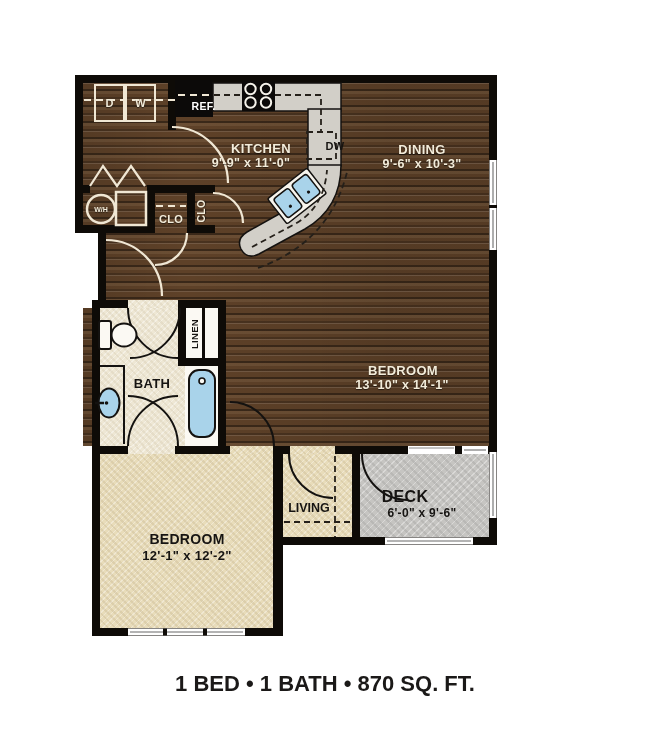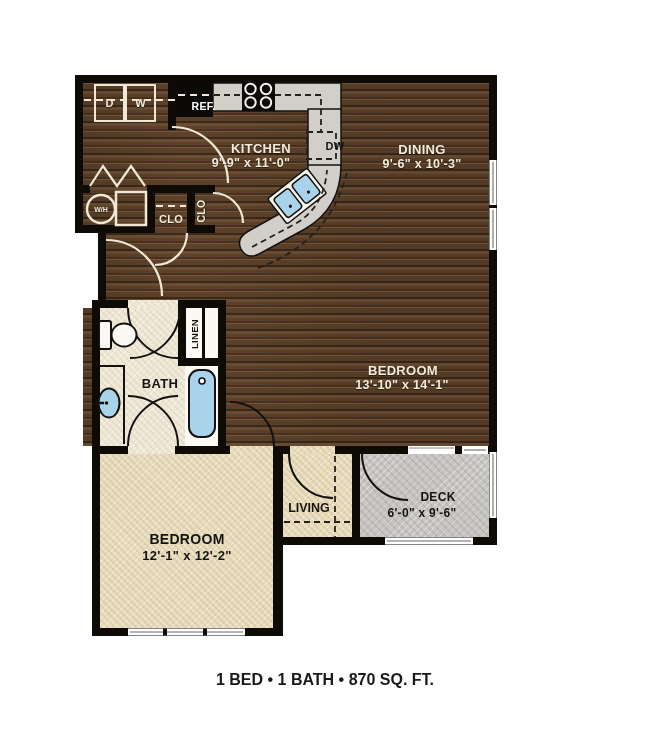--- a/index.html
+++ b/index.html
@@ -31,21 +31,21 @@
   .whitefloor{position:absolute;background:#fbf9f3;}
   .whitecover{position:absolute;background:#ffffff;}
   .blackbox{position:absolute;background:#0c0a09;}
   .lbl{position:absolute;font-weight:bold;white-space:nowrap;
        transform:translate(-50%,-50%);letter-spacing:0.3px;}
   .lbl.light{color:#f3ecda;text-shadow:0 1px 1px rgba(0,0,0,0.55);}
   .lbl.dark{color:#161412;}
   .lbl.vert{transform:translate(-50%,-50%) rotate(-90deg);}
   #caption{position:absolute;left:0;top:668px;width:650px;text-align:center;color:#1b1918;}
   #caption .t1{font-size:30px;font-weight:bold;letter-spacing:0px;}
-  #caption .t2{font-size:16px;font-weight:bold;margin-top:3px;letter-spacing:0px;}
+  #caption .t2{font-size:22px;font-weight:bold;margin-top:3px;letter-spacing:0px;}
   svg{position:absolute;left:0;top:0;}
 </style>
 </head>
 <body>
 
 <div id="stage">
 
   <div class="wood" style="left:83px;top:83px;width:406px;height:363px;"></div>
   <div class="whitecover" style="left:75px;top:233px;width:23px;height:75px;"></div>
   <div class="bathfloor" style="left:100px;top:308px;width:118px;height:138px;"></div>
@@ -187,23 +187,23 @@
   </svg>
 
   <div class="lbl light" style="left:261px;top:148px;font-size:13px;">KITCHEN</div>
   <div class="lbl light" style="left:251px;top:163px;font-size:12.5px;">9'-9" x 11'-0"</div>
   <div class="lbl light" style="left:422px;top:149px;font-size:13px;">DINING</div>
   <div class="lbl light" style="left:422px;top:164px;font-size:12.5px;">9'-6" x 10'-3"</div>
   <div class="lbl light" style="left:403px;top:370px;font-size:13px;">BEDROOM</div>
   <div class="lbl light" style="left:402px;top:385px;font-size:12.5px;">13'-10" x 14'-1"</div>
   <div class="lbl dark" style="left:187px;top:539px;font-size:14px;">BEDROOM</div>
   <div class="lbl dark" style="left:187px;top:555px;font-size:13px;">12'-1" x 12'-2"</div>
-  <div class="lbl dark" style="left:152px;top:383px;font-size:13px;padding-left:16px;">BATH</div>
+  <div class="lbl dark" style="left:152px;top:383px;font-size:13px;">BATH</div>
   <div class="lbl dark" style="left:309px;top:508px;font-size:12.5px;letter-spacing:0px;">LIVING</div>
-  <div class="lbl dark" style="left:438px;top:497px;font-size:12px;">DECK</div>
+  <div class="lbl dark" style="left:405px;top:497px;font-size:16px;">DECK</div>
   <div class="lbl dark" style="left:422px;top:513px;font-size:12px;">6'-0" x 9'-6"</div>
   <div class="lbl dark vert" style="left:194px;top:334px;font-size:9.5px;">LINEN</div>
   <div class="lbl light" style="left:171px;top:219px;font-size:11px;">CLO</div>
   <div class="lbl light vert" style="left:201px;top:211px;font-size:10.5px;">CLO</div>
   <div class="lbl dark" style="left:335px;top:146px;font-size:11px;">DW</div>
   <div class="lbl" style="left:193px;top:106px;font-size:10.5px;color:#ffffff;padding-left:21px;">REF.</div>
   <div class="lbl light" style="left:109.5px;top:103px;font-size:11px;">D</div>
   <div class="lbl light" style="left:140.5px;top:103px;font-size:11px;">W</div>
   <div class="lbl light" style="left:101px;top:209px;font-size:7px;letter-spacing:0;">W/H</div>
 

